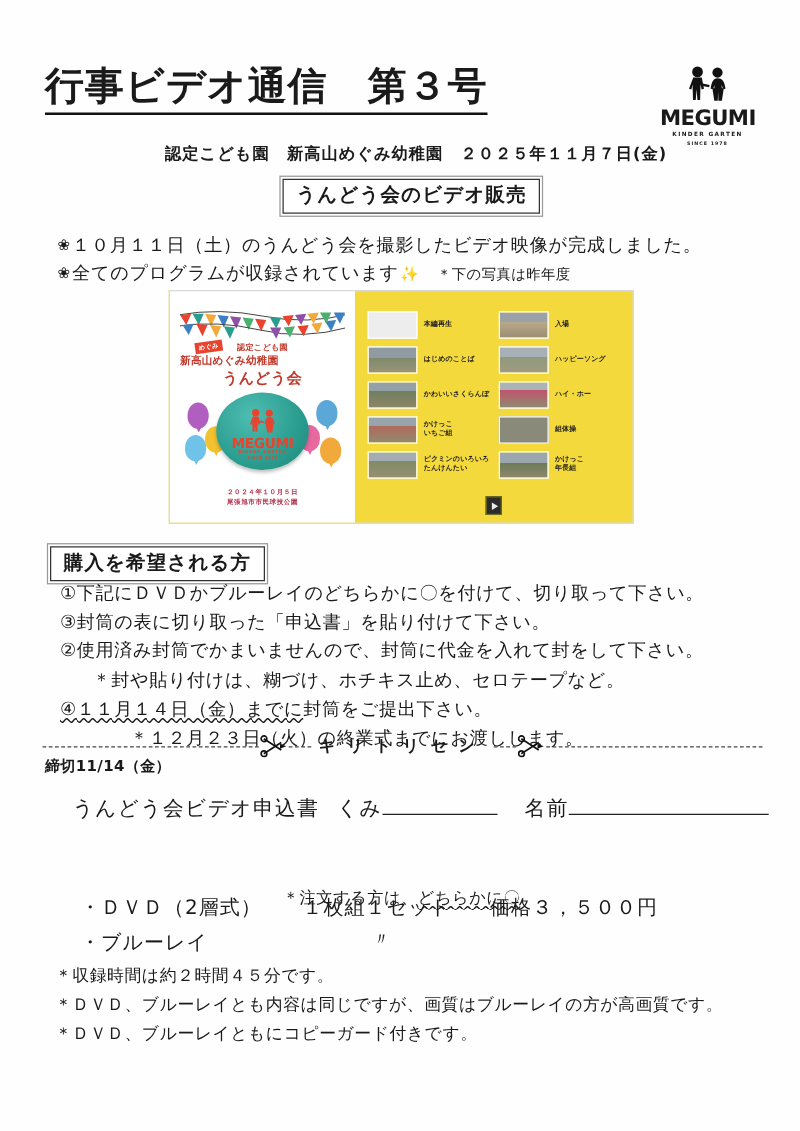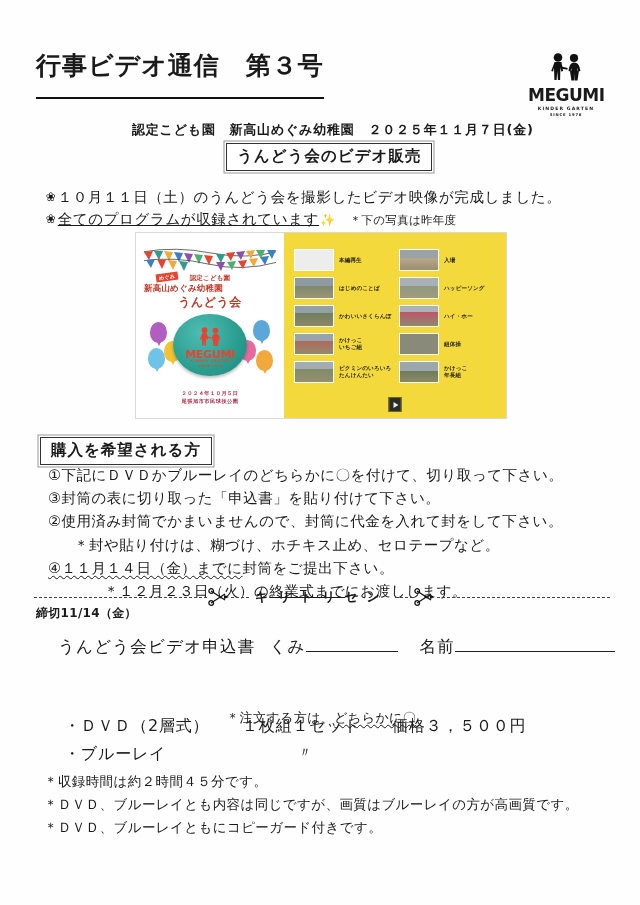--- a/index.html
+++ b/index.html
@@ -26,25 +26,25 @@
     position: absolute;
     left: 36px;
     top: 52px;
     width: 568px;
   }
   .title-line {
     display: flex;
     align-items: flex-end;
   }
   .doc-title {
-    font-size: 25px;
+    font-size: 31px;
     font-weight: bold;
     letter-spacing: 1px;
     border-bottom: 2.5px solid #111;
-    padding-bottom: 16px;
+    padding-bottom: 2px;
     white-space: pre;
     line-height: 1.15;
   }
   .subtitle-row {
     margin-top: 22px;
     padding-left: 96px;
     font-size: 13px;
     font-weight: bold;
     letter-spacing: 0.8px;
     white-space: pre;
@@ -109,21 +109,21 @@
     letter-spacing: 0.6px;
     line-height: 1.55;
   }
   .intro-line { display: flex; align-items: baseline; white-space: pre; }
   .flower {
     font-size: 12px;
     margin-right: 1px;
     position: relative;
     top: -1px;
   }
-  .u-solid { text-decoration: underline; text-underline-offset: 1px; }
+  .u-solid { text-underline-offset: 1px; }
   .sparkle { font-size: 12px; margin-left: 1px; }
   .note-small {
     font-size: 11.5px;
     margin-left: 14px;
     letter-spacing: 0.3px;
     text-align: center;
   }
 
   
   .dvd-shot {

